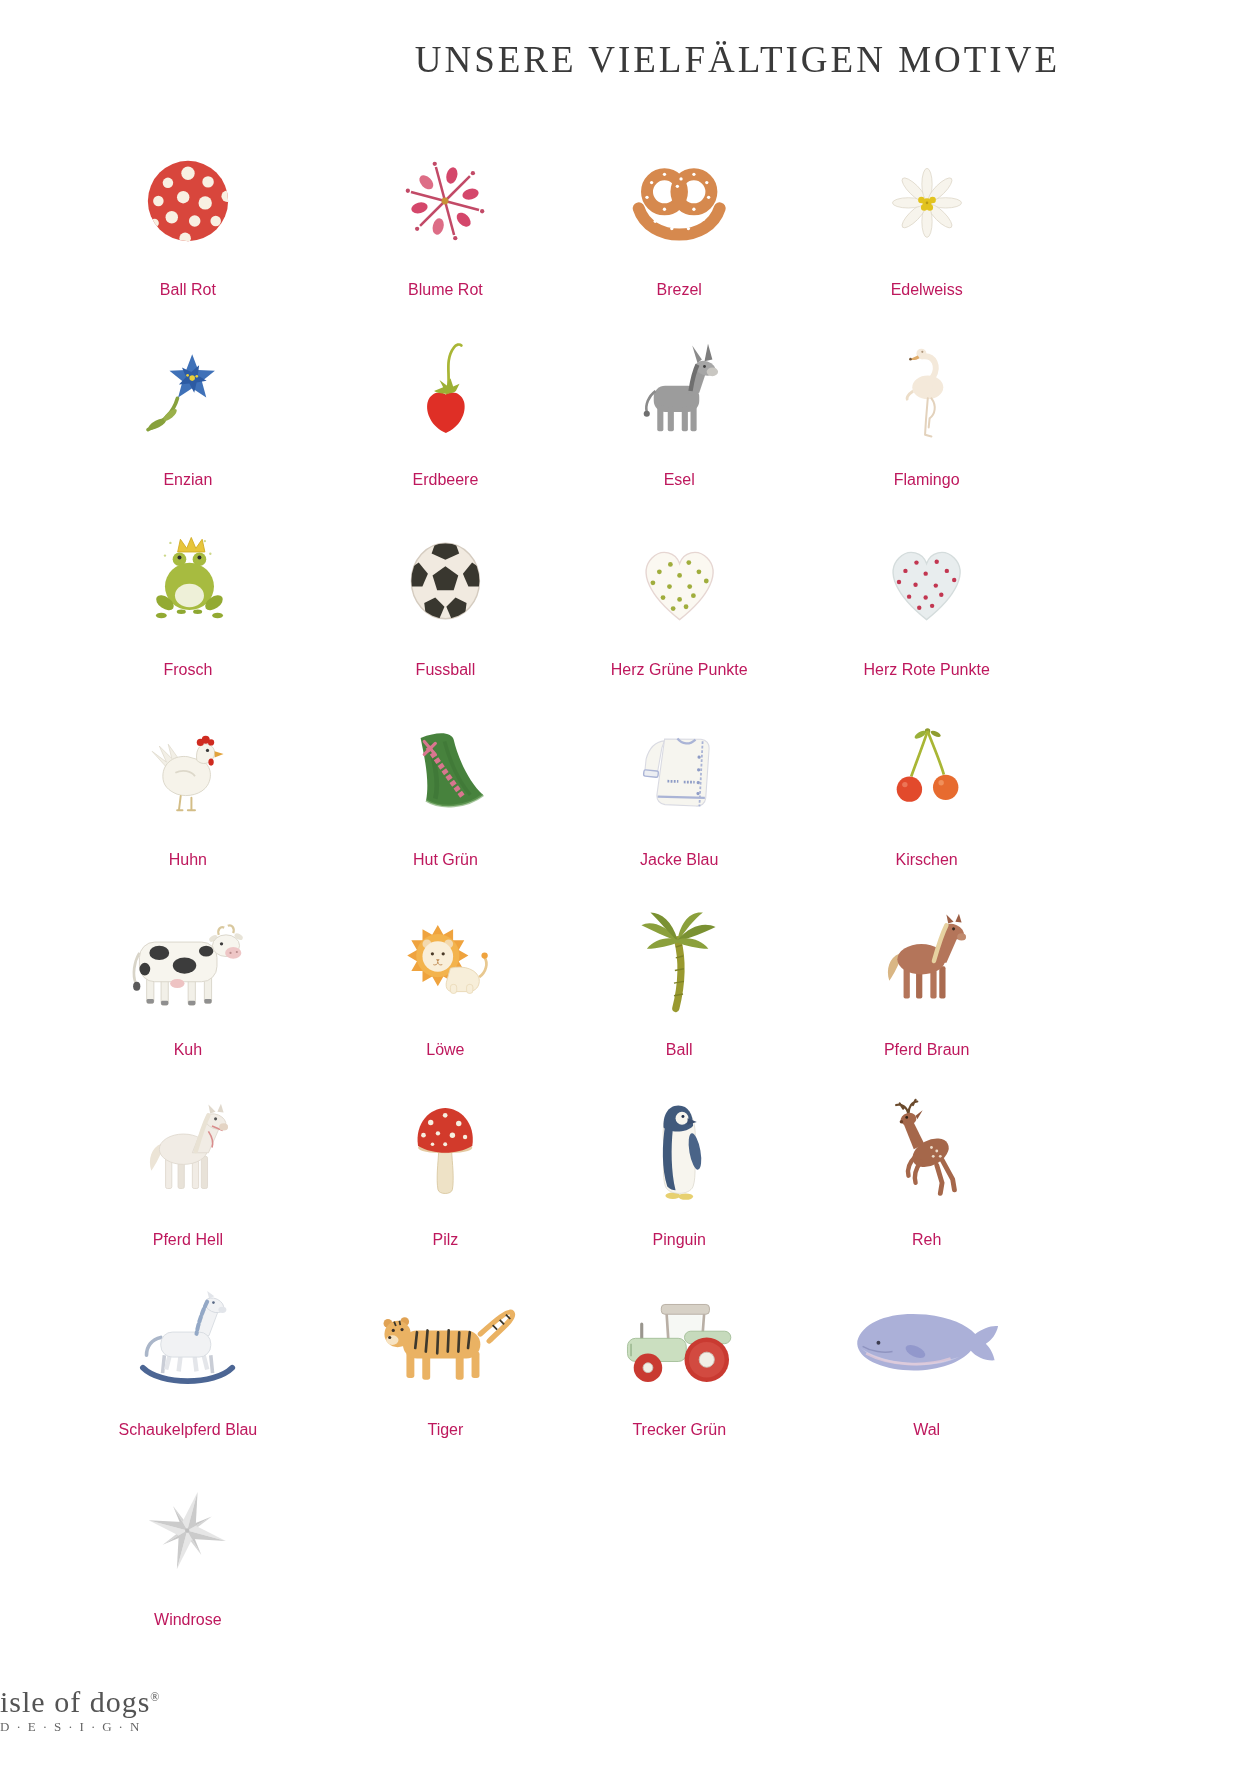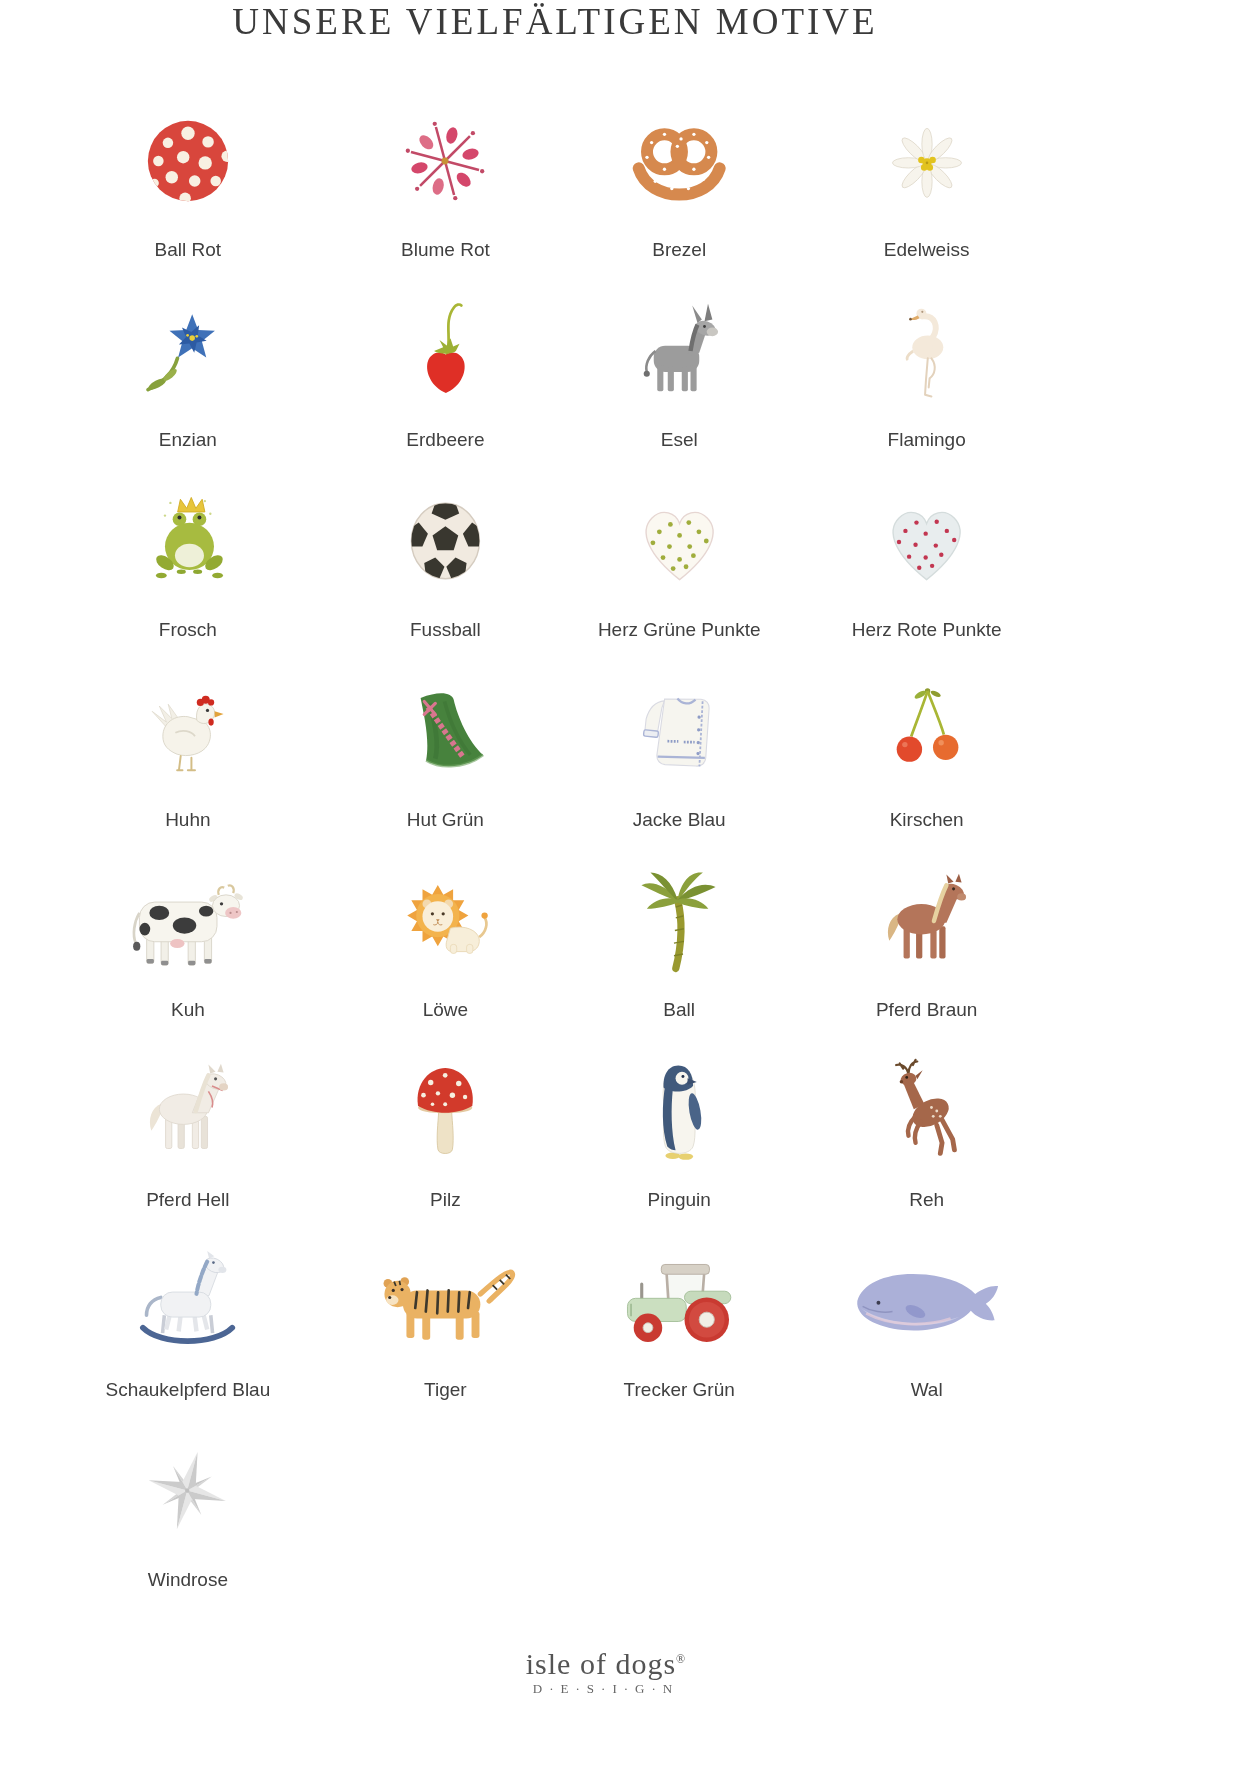--- a/index.html
+++ b/index.html
@@ -1,24 +1,24 @@
 <!DOCTYPE html>
 <html><head>
 <meta charset="utf-8">
 <style>
   html,body{margin:0;padding:0;background:#fff;}
   body{width:1260px;height:1787px;font-family:"Liberation Sans",sans-serif;color:#3f3f3f;overflow:hidden;}
   .content{width:1010px;margin-left:50px;}
-  .title{margin:0;text-align:center;font-family:"Liberation Serif","DejaVu Serif",serif;
+  .title{margin:0;padding-top:38px;text-align:right;font-family:"Liberation Serif","DejaVu Serif",serif;
          font-size:37px;font-weight:500;letter-spacing:3px;color:#3a3a3a;}
   .grid{margin-top:40px;display:grid;grid-template-columns:27.3% 23.7% 22.6% 26.4%;}
   .cell{height:190px;display:flex;flex-direction:column;align-items:center;justify-content:flex-end;margin:0;}
   .art{flex:1;width:100%;display:flex;align-items:center;justify-content:center;}
-  .lbl{font-size:19px;color:#404040;padding-bottom:12px;text-align:right;}
-  .logo{width:1212px;text-align:center;margin-top:44px;}
+  .lbl{font-size:16px;color:#be185d;padding-bottom:12px;text-align:right;}
+  .logo{width:1212px;margin-top:44px;}
   .logo-main{font-family:"Liberation Serif","DejaVu Serif",serif;font-size:30px;color:#545454;letter-spacing:1px;}
   .logo-main sup{font-size:12px;}
   .logo-sub{font-family:"Liberation Serif","DejaVu Serif",serif;font-size:13px;letter-spacing:7px;color:#666;margin-top:0;}
   svg{display:block;}
 </style>
 </head>
 <body>
 
 <div class="content">
   <h1 class="title">UNSERE VIELFÄLTIGEN MOTIVE</h1>

